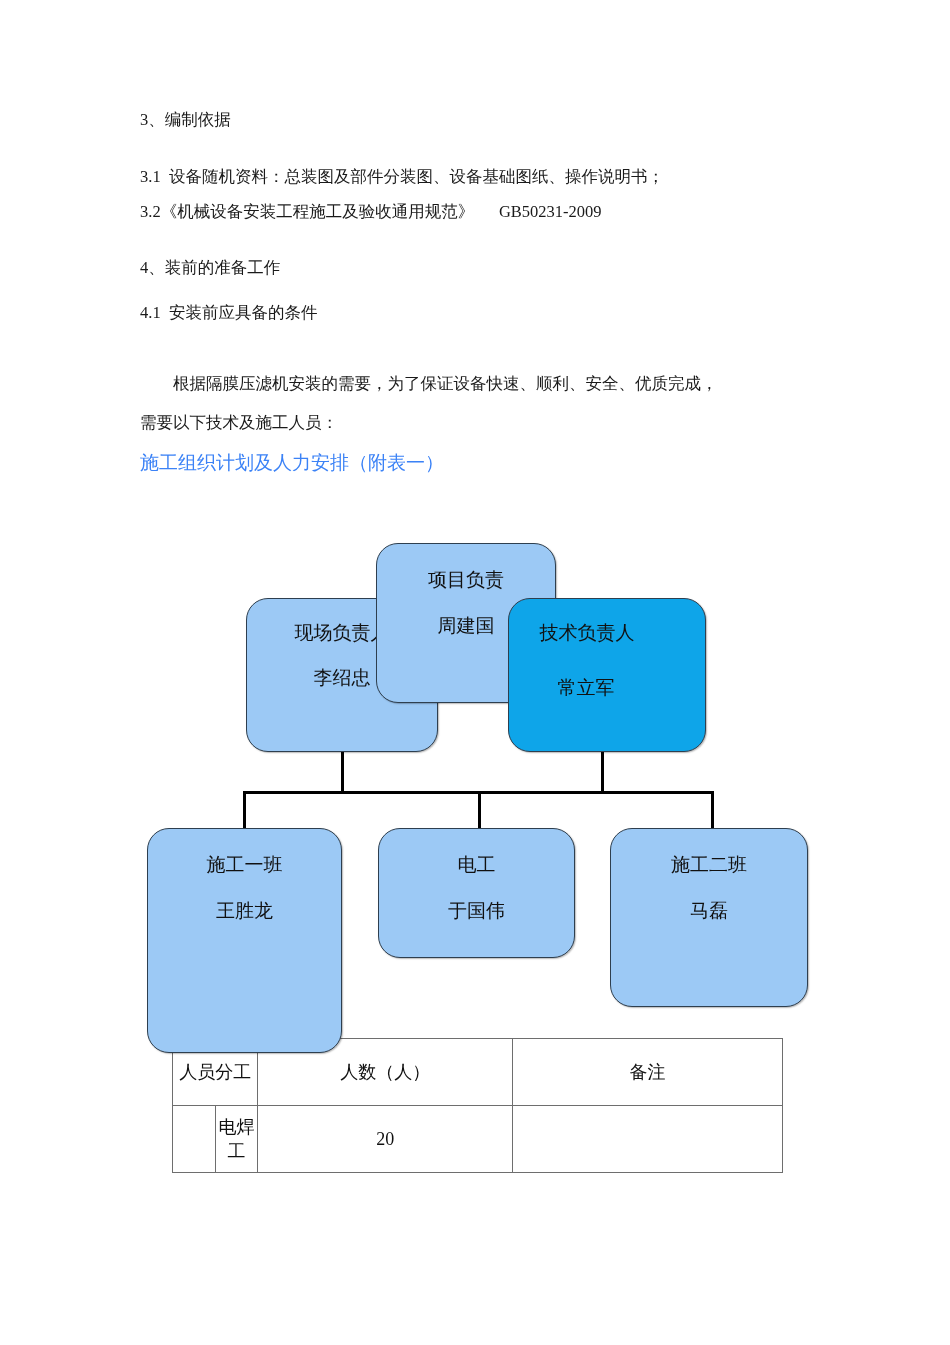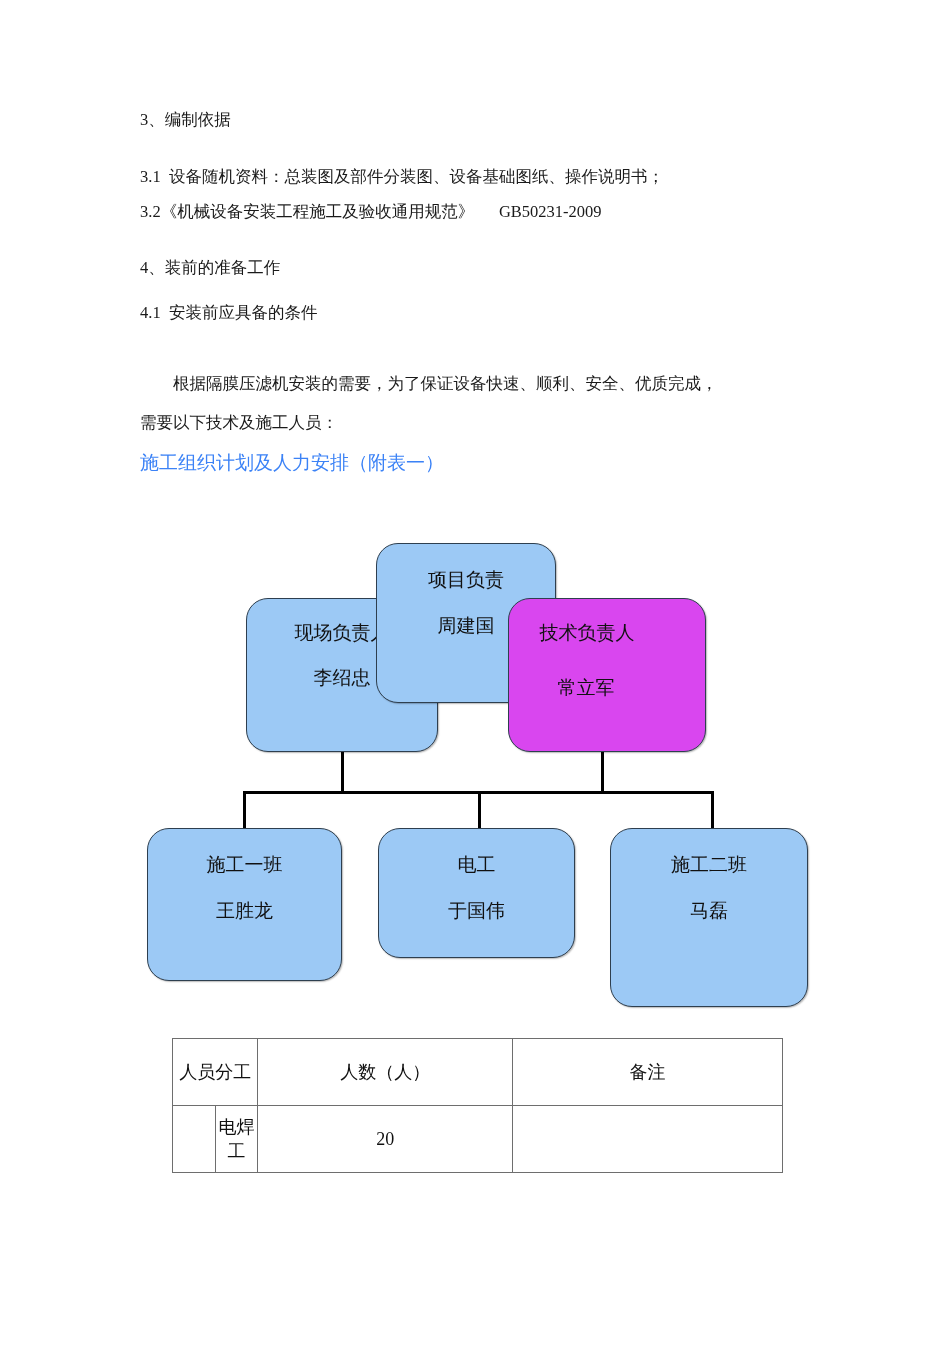--- a/index.html
+++ b/index.html
@@ -151,26 +151,26 @@
     <div class="node" style="left:246px; top:598px; width:192px; height:154px; z-index:1; padding-top:24px;">
       <div class="line1">现场负责人</div>
       <div class="line2" style="margin-top:26px;">李绍忠</div>
     </div>
 
     <div class="node" style="left:376px; top:543px; width:180px; height:160px; z-index:2; padding-top:26px;">
       <div class="line1">项目负责</div>
       <div class="line2" style="margin-top:27px;">周建国</div>
     </div>
 
-    <div class="node" style="left:508px; top:598px; width:198px; height:154px; z-index:3; padding-top:24px; background:#d946ef;">
+    <div class="node" style="left:508px; top:598px; width:198px; height:154px; z-index:3; padding-top:24px; background:#0ea5e9;">
       <div class="line1" style="margin-left:-40px;">技术负责人</div>
       <div class="line2" style="margin-top:36px; margin-left:-42px;">常立军</div>
     </div>
 
-    <div class="node" style="left:147px; top:828px; width:195px; height:153px; z-index:4; padding-top:26px;">
+    <div class="node" style="left:147px; top:828px; width:195px; height:225px; z-index:4; padding-top:26px;">
       <div class="line1">施工一班</div>
       <div class="line2" style="margin-top:27px;">王胜龙</div>
     </div>
 
     <div class="node" style="left:378px; top:828px; width:197px; height:130px; z-index:4; padding-top:26px;">
       <div class="line1">电工</div>
       <div class="line2" style="margin-top:27px;">于国伟</div>
     </div>
 
     <div class="node" style="left:610px; top:828px; width:198px; height:179px; z-index:4; padding-top:26px;">

